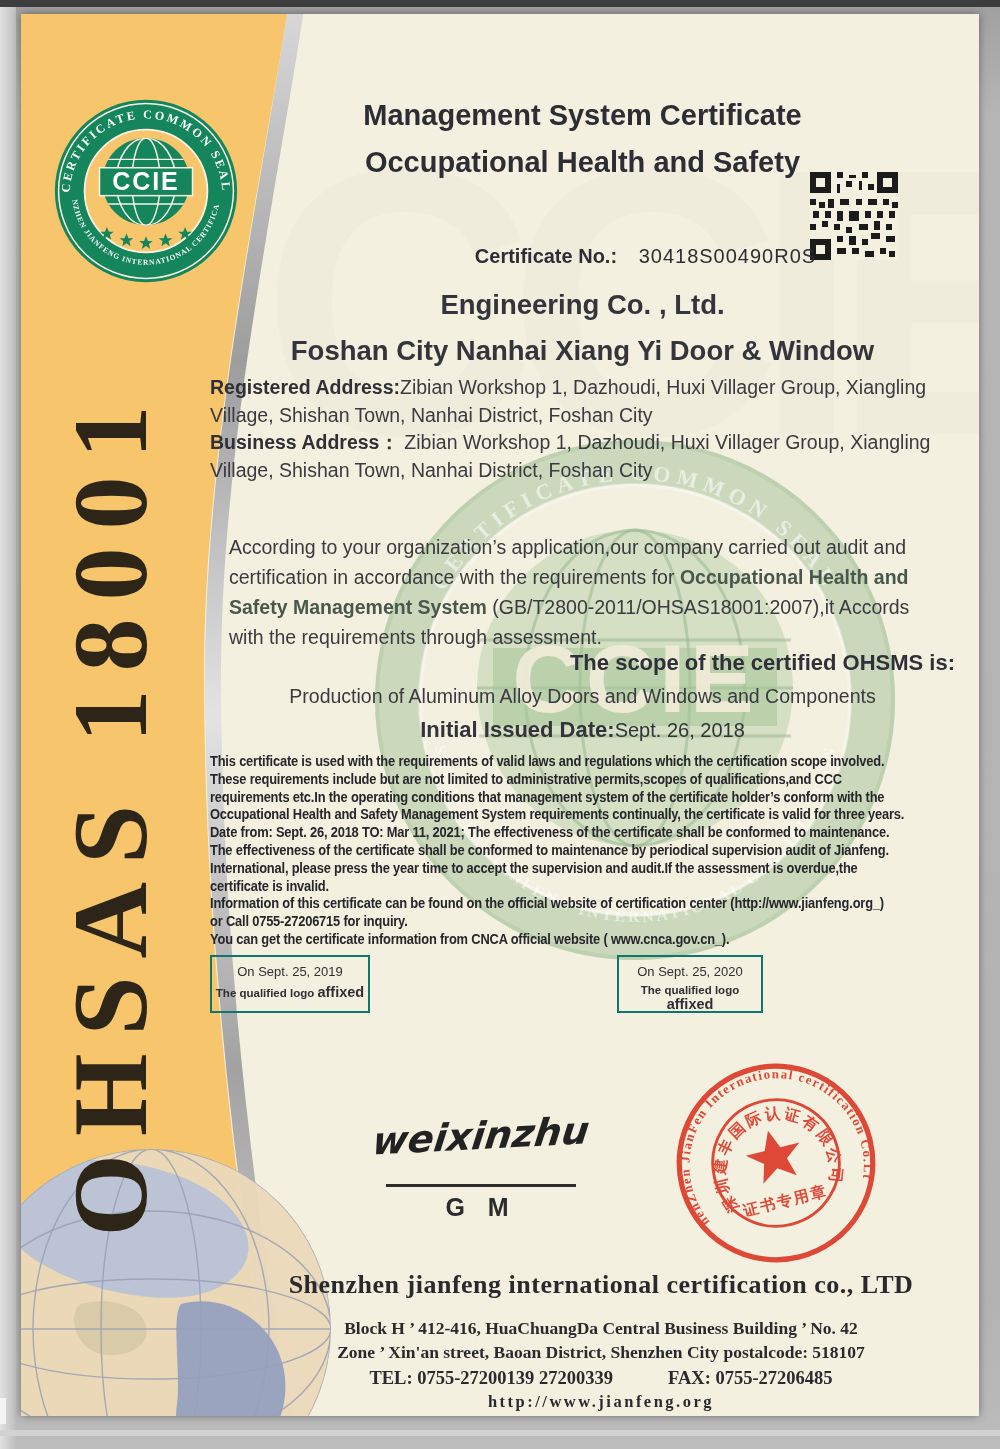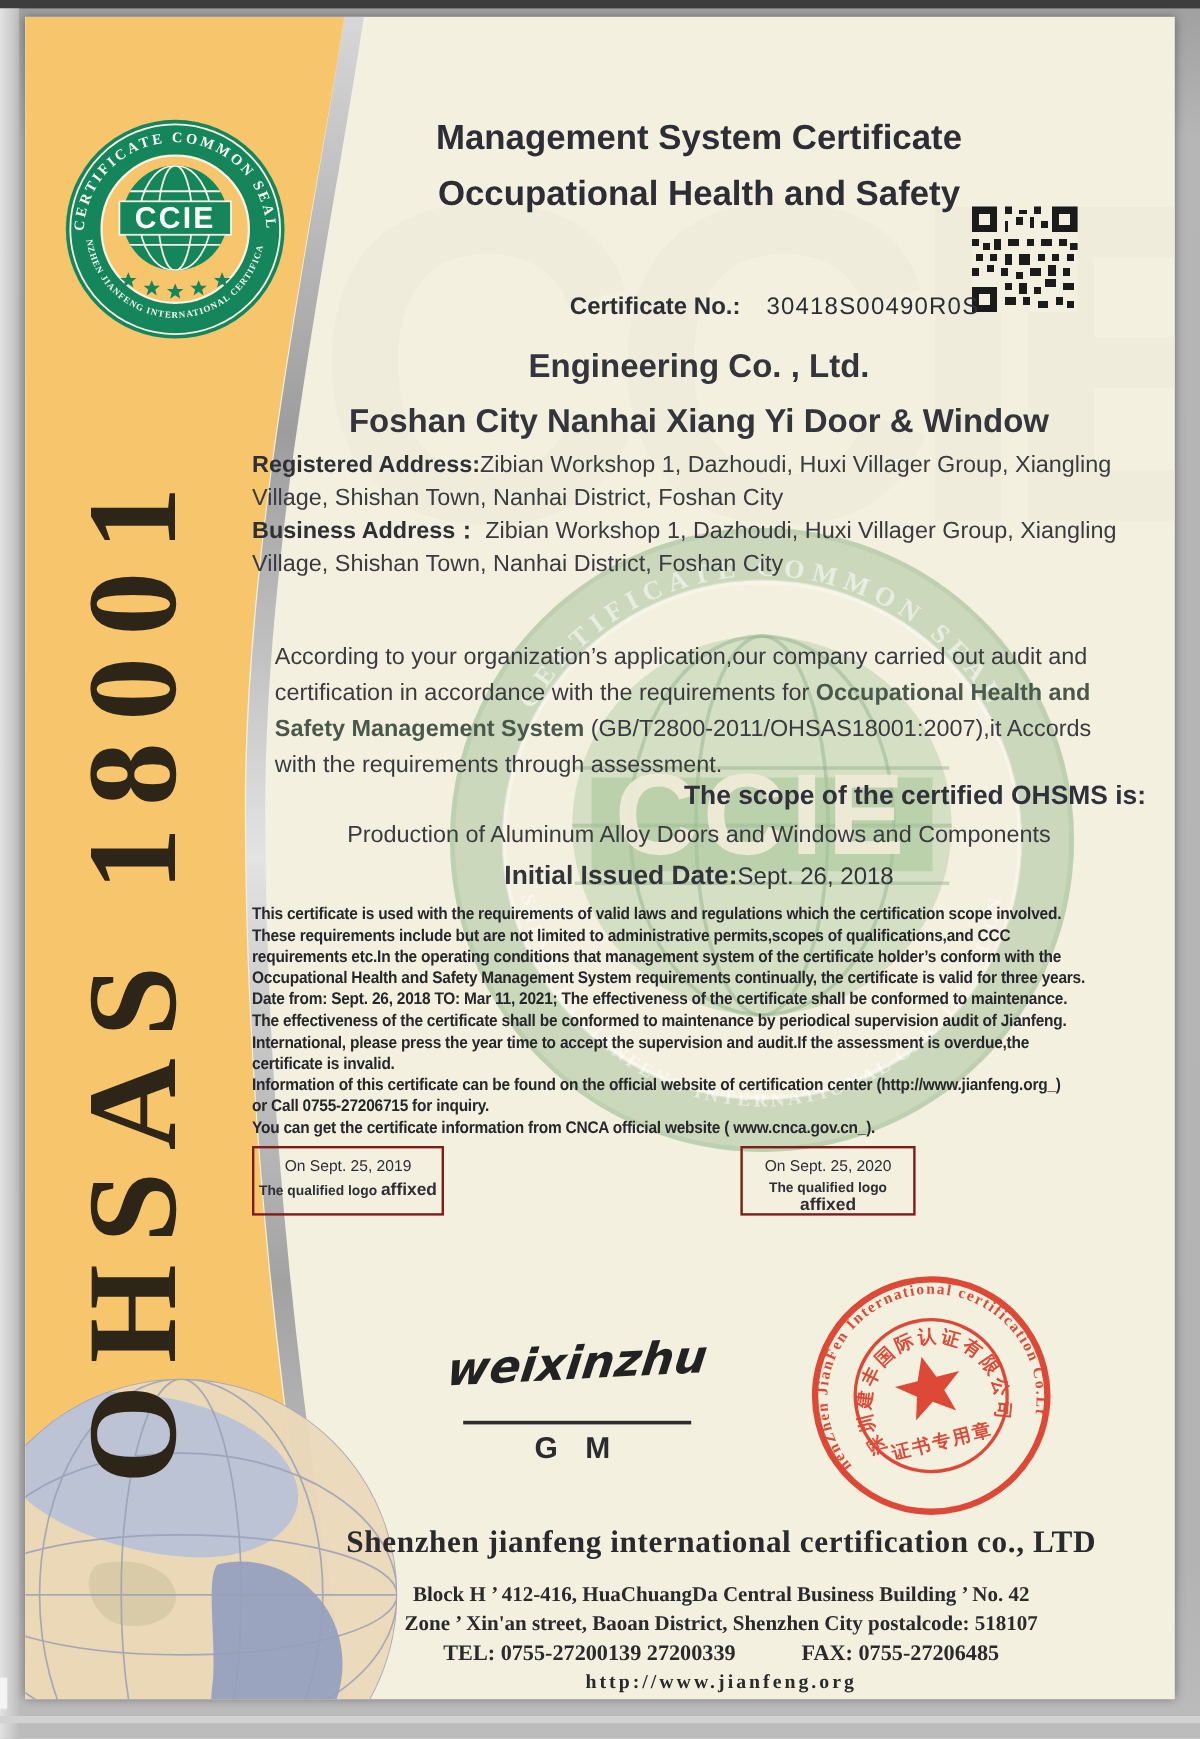--- a/index.html
+++ b/index.html
@@ -54,21 +54,21 @@
 
   .scope-head{position:absolute;left:189px;top:636px;width:745px;text-align:right;font-weight:bold;font-size:22px;color:#30303a;}
   .scope-text{position:absolute;left:189px;top:671px;width:745px;text-align:center;font-size:19.5px;color:#3a3a40;}
   .issued{position:absolute;left:189px;top:703px;width:745px;text-align:center;font-size:20px;color:#33333a;}
   .issued b{font-size:22px;}
 
   .fineprint{position:absolute;left:189px;top:739px;width:800px;transform:scaleX(.92);transform-origin:left top;
     font-weight:bold;font-size:14px;line-height:17.8px;letter-spacing:-.2px;color:#26262b;}
   .fp-line{white-space:nowrap;}
 
-  .logo-box{position:absolute;border:2px solid #7f1d1d;background:transparent;width:156px;height:54px;text-align:center;}
+  .logo-box{position:absolute;border:2px solid #0f766e;background:transparent;width:156px;height:54px;text-align:center;}
   .logo-box .d{font-size:13px;margin-top:7px;color:#2e2e34;}
   .logo-box .c{font-size:11.5px;font-weight:bold;margin-top:5px;color:#2e2e34;}
   .logo-box .c .big{font-size:14.5px;}
   .box1{left:189px;top:941px;}
   .box2{left:596px;top:941px;width:142px;}
 
   .sig{position:absolute;left:330px;top:1100px;width:260px;text-align:center;}
   .sig .hand{font:bold italic 38px "DejaVu Sans",sans-serif;transform:skewX(-10deg) rotate(-3deg);color:#222;}
   .sig .line{width:190px;height:2.5px;background:#2c2c2c;margin:26px auto 6px auto;}
   .sig .role{font-weight:bold;font-size:25px;letter-spacing:8px;color:#2b2b30;}

